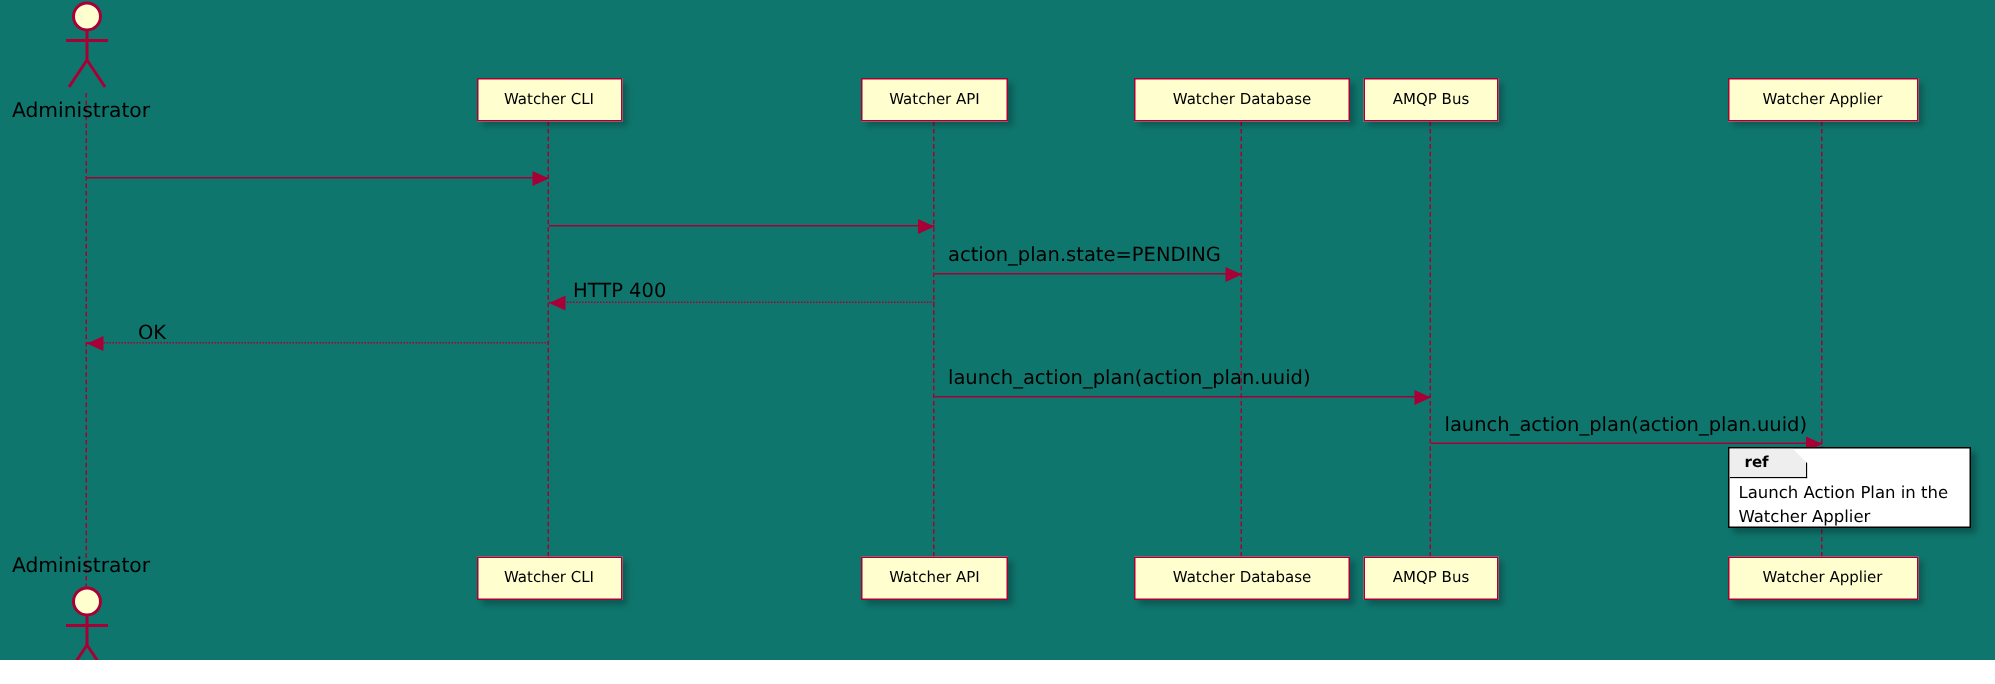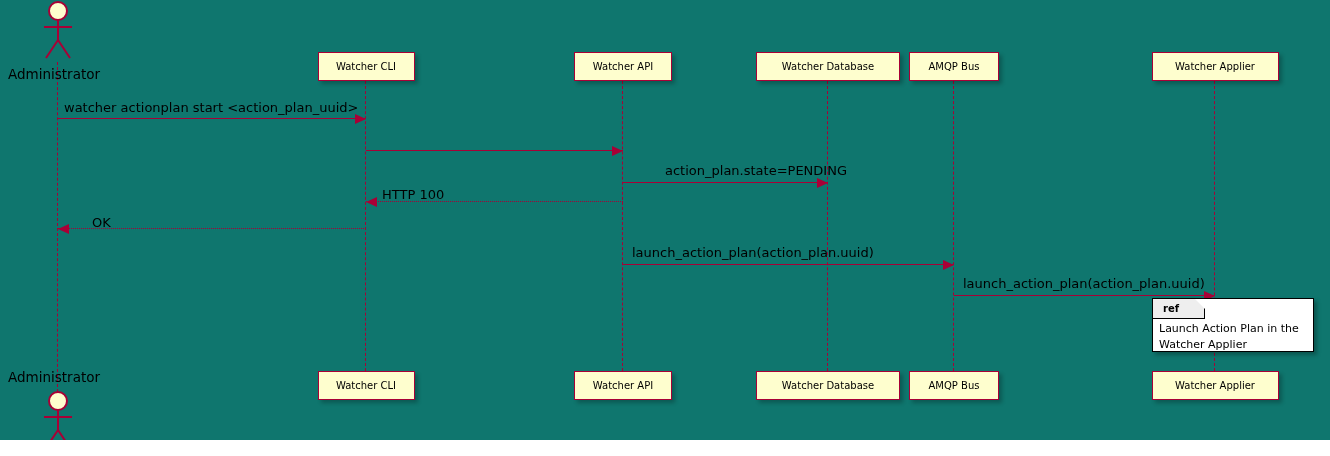--- a/index.html
+++ b/index.html
@@ -149,29 +149,28 @@
     <div class="participant" style="left: 756px; top: 52px; width: 144px; height: 29px;">Watcher Database</div>
     <div class="participant" style="left: 756px; top: 371px; width: 144px; height: 29px;">Watcher Database</div>
     <div class="lifeline" style="left: 953.25px; top: 81px; height: 290px;"></div>
     <div class="participant" style="left: 909px; top: 52px; width: 90px; height: 29px;">AMQP Bus</div>
     <div class="participant" style="left: 909px; top: 371px; width: 90px; height: 29px;">AMQP Bus</div>
     <div class="lifeline" style="left: 1214.25px; top: 81px; height: 290px;"></div>
     <div class="participant" style="left: 1151.5px; top: 52px; width: 127px; height: 29px;">Watcher Applier</div>
     <div class="participant" style="left: 1151.5px; top: 371px; width: 127px; height: 29px;">Watcher Applier</div>
     <div class="msg-line" style="left: 58px; top: 118px; width: 308px;"></div>
     <div class="arrowhead right" style="top: 113.5px; left: 355px;"></div>
-    <div class="msg-label" style="left: 64px; top: 101px;">watcher actionplan start &lt;action_plan_uuid&gt;</div>
     <div class="msg-line" style="left: 366px; top: 150px; width: 257px;"></div>
     <div class="arrowhead right" style="top: 145.5px; left: 612px;"></div>
     <div class="msg-line" style="left: 623px; top: 182px; width: 205px;"></div>
     <div class="arrowhead right" style="top: 177.5px; left: 817px;"></div>
-    <div class="msg-label" style="left: 632px; top: 164px; margin-left: 33px;">action_plan.state=PENDING</div>
+    <div class="msg-label" style="left: 632px; top: 164px;">action_plan.state=PENDING</div>
     <div class="msg-line dotted" style="left: 366px; top: 201px; width: 257px;"></div>
     <div class="arrowhead left" style="top: 196.5px; left: 366px;"></div>
-    <div class="msg-label" style="left: 382px; top: 188px;">HTTP 100</div>
+    <div class="msg-label" style="left: 382px; top: 188px;">HTTP 400</div>
     <div class="msg-line dotted" style="left: 58px; top: 228px; width: 308px;"></div>
     <div class="arrowhead left" style="top: 223.5px; left: 58px;"></div>
     <div class="msg-label" style="left: 92px; top: 216px;">OK</div>
     <div class="msg-line" style="left: 623px; top: 264px; width: 331px;"></div>
     <div class="arrowhead right" style="top: 259.5px; left: 943px;"></div>
     <div class="msg-label" style="left: 632px; top: 246px;">launch_action_plan(action_plan.uuid)</div>
     <div class="msg-line" style="left: 954px; top: 295px; width: 261px;"></div>
     <div class="arrowhead right" style="top: 290.5px; left: 1204px;"></div>
     <div class="msg-label" style="left: 963px; top: 277px;">launch_action_plan(action_plan.uuid)</div>
     <div class="ref-box" style="left: 1152px; top: 298px; width: 162px; height: 54px;">

